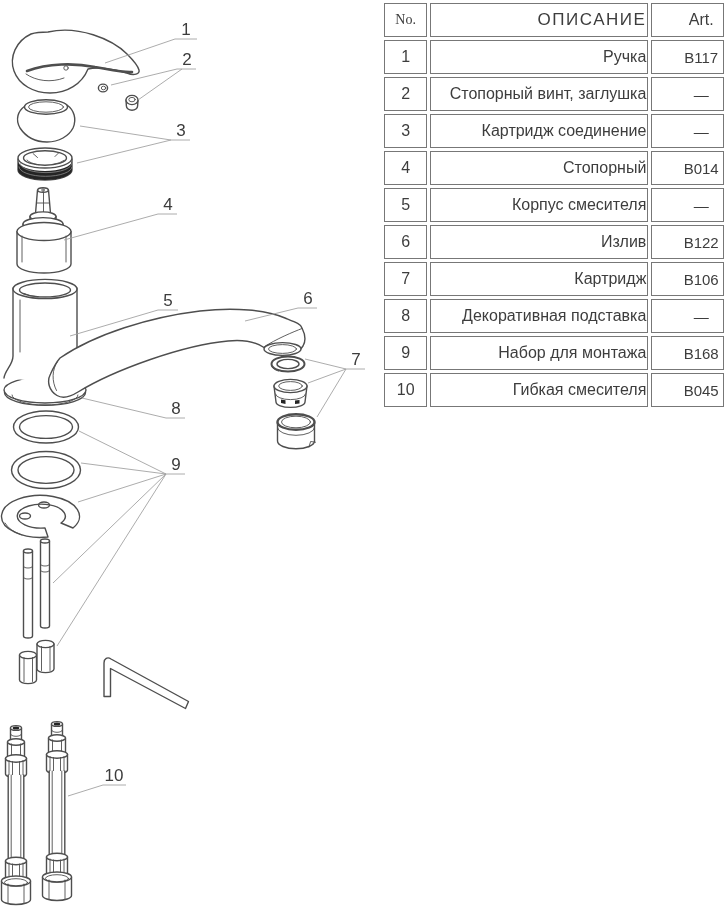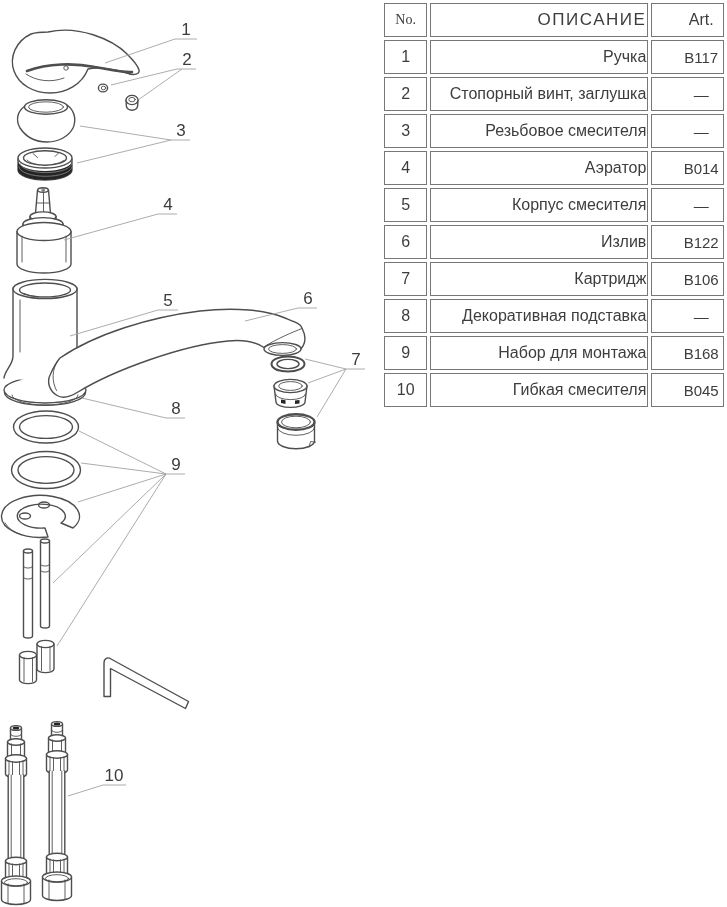--- a/index.html
+++ b/index.html
@@ -209,26 +209,26 @@
           <td class="c-desc">Ручка</td>
           <td class="c-art">B117</td>
         </tr>
         <tr>
           <td class="c-no">2</td>
           <td class="c-desc">Стопорный винт, заглушка</td>
           <td class="c-art">—</td>
         </tr>
         <tr>
           <td class="c-no">3</td>
-          <td class="c-desc">Резьбовое смесителя</td>
+          <td class="c-desc">Картридж соединение</td>
           <td class="c-art">—</td>
         </tr>
         <tr>
           <td class="c-no">4</td>
-          <td class="c-desc">Аэратор</td>
+          <td class="c-desc">Стопорный</td>
           <td class="c-art">B014</td>
         </tr>
         <tr>
           <td class="c-no">5</td>
           <td class="c-desc">Корпус смесителя</td>
           <td class="c-art">—</td>
         </tr>
         <tr>
           <td class="c-no">6</td>
           <td class="c-desc">Излив</td>

